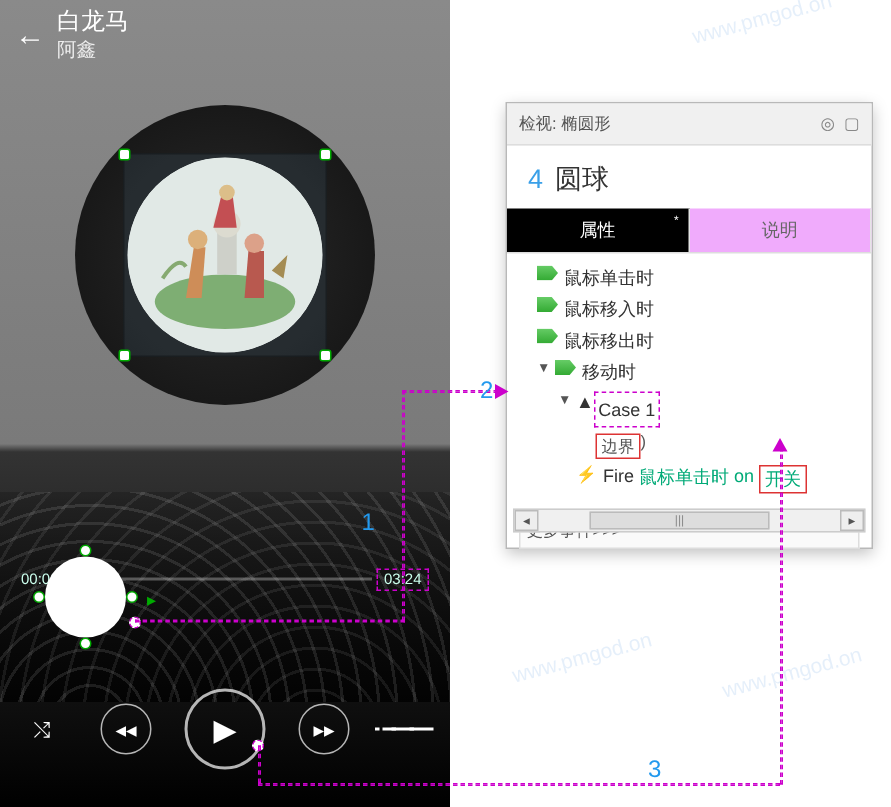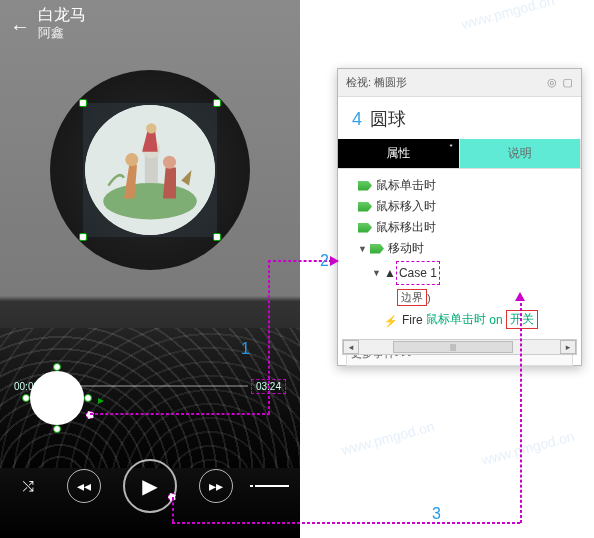--- a/index.html
+++ b/index.html
@@ -36,25 +36,25 @@
 .hamburger span::before{content:"";position:absolute;left:-5px;top:0;width:3px;height:2px;background:#fff}
 
 .panel{position:absolute;left:337px;top:68px;width:245px;height:298px;background:#fff;border:1px solid #b8b8b8;box-shadow:0 3px 10px rgba(0,0,0,.25);font-size:12px}
 .panel-title{height:28px;background:#f0f0f0;border-bottom:1px solid #ddd;display:flex;align-items:center;padding:0 8px;color:#555;font-size:11px}
 .panel-title .icons{margin-left:auto;display:flex;gap:6px;color:#888}
 .panel-title .icons span{cursor:default}
 .panel-name{padding:10px 14px 8px;display:flex;align-items:center;gap:8px}
 .panel-name .num{color:#3aa0e8;font-size:18px}
 .panel-name .txt{font-size:18px;color:#333}
 .tabs{display:flex;border-bottom:1px solid #ddd}
-.tab{flex:1;text-align:center;padding:6px 0;font-size:12px;color:#666;background:#5eead4;border-right:1px solid #e5e5e5;position:relative}
+.tab{flex:1;text-align:center;padding:6px 0;font-size:12px;color:#666;background:#f0abfc;border-right:1px solid #e5e5e5;position:relative}
 .tab.active{background:#000000;color:#fff}
 .tab .star{position:absolute;right:6px;top:3px;font-size:8px;color:#fff}
 .tree{padding:6px 4px;overflow:auto;height:170px}
-.tree-row{display:flex;align-items:center;padding:2px 0 2px 16px;color:#333;white-space:nowrap}
+.tree-row{display:flex;padding:2px 0 2px 16px;color:#333;white-space:nowrap}
 .tree-row.sub{padding-left:30px}
 .tree-row.sub2{padding-left:42px}
 .tree-row.sub3{padding-left:52px;font-size:11px;color:#555}
 .tree-row .caret{width:10px;color:#555;font-size:9px;margin-right:2px}
 .tree-row .ic{width:14px;height:10px;margin-right:4px;display:inline-block}
 .ic.ev{background:linear-gradient(#6c6,#3a3);clip-path:polygon(0 0,70% 0,100% 50%,70% 100%,0 100%)}
 .ic.bolt{color:#666;font-size:11px}
 .case1{border:1px dashed #c0c;padding:4px 2px}
 .redbox{border:1.5px solid #d33;padding:0 3px}
 .greenlink{color:#0a7}

